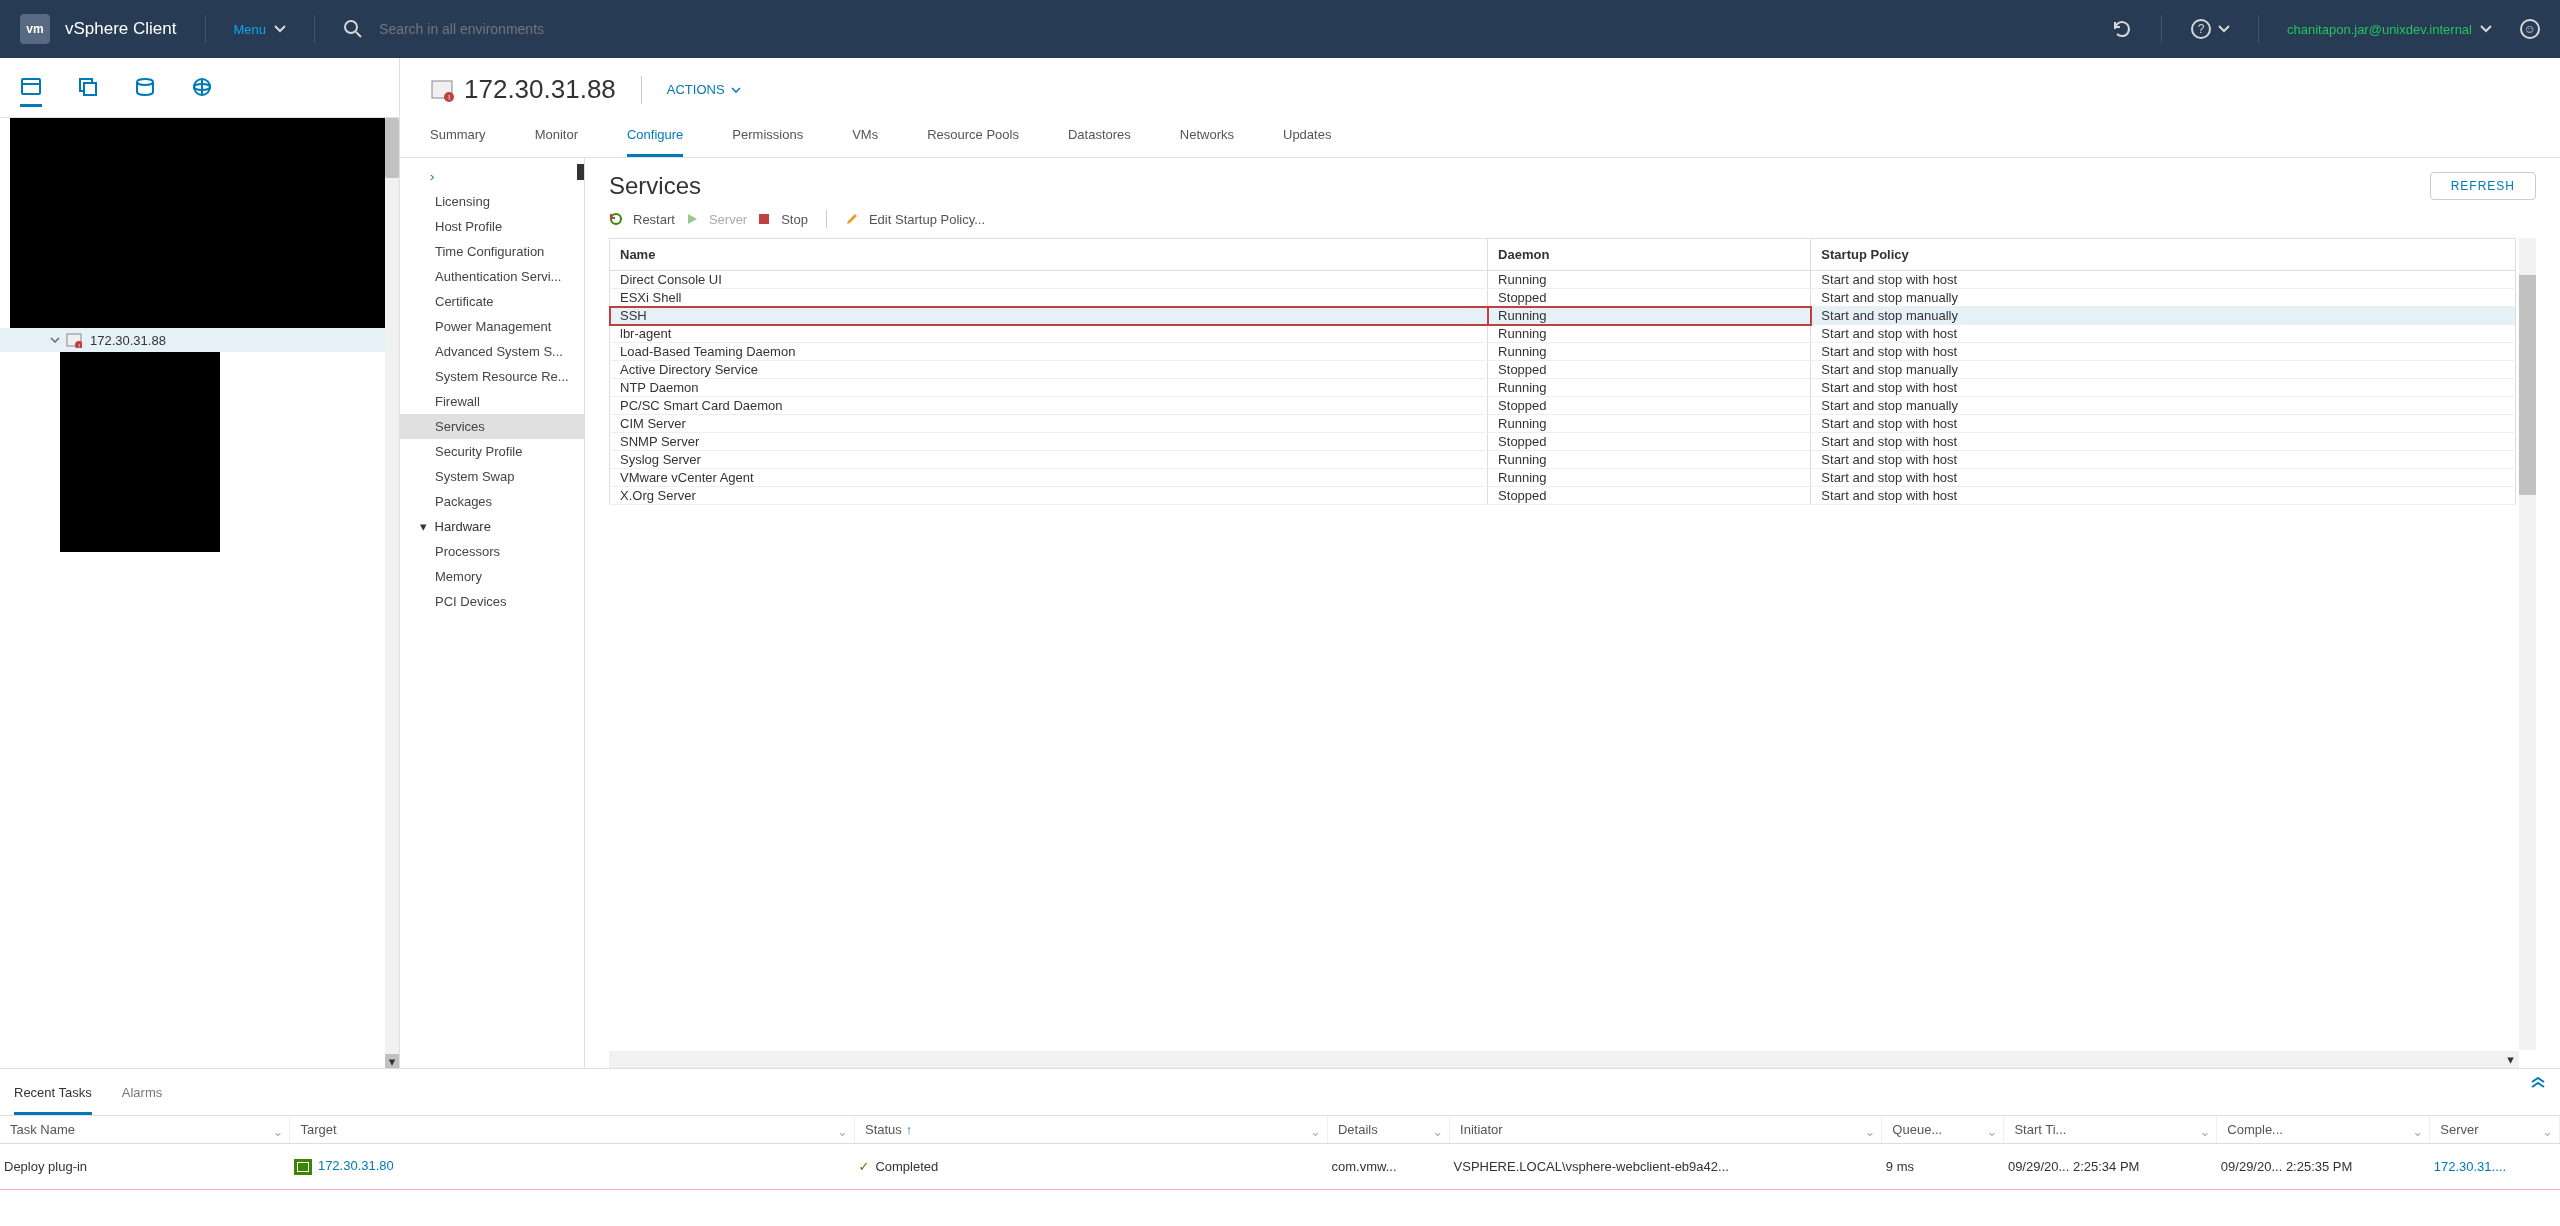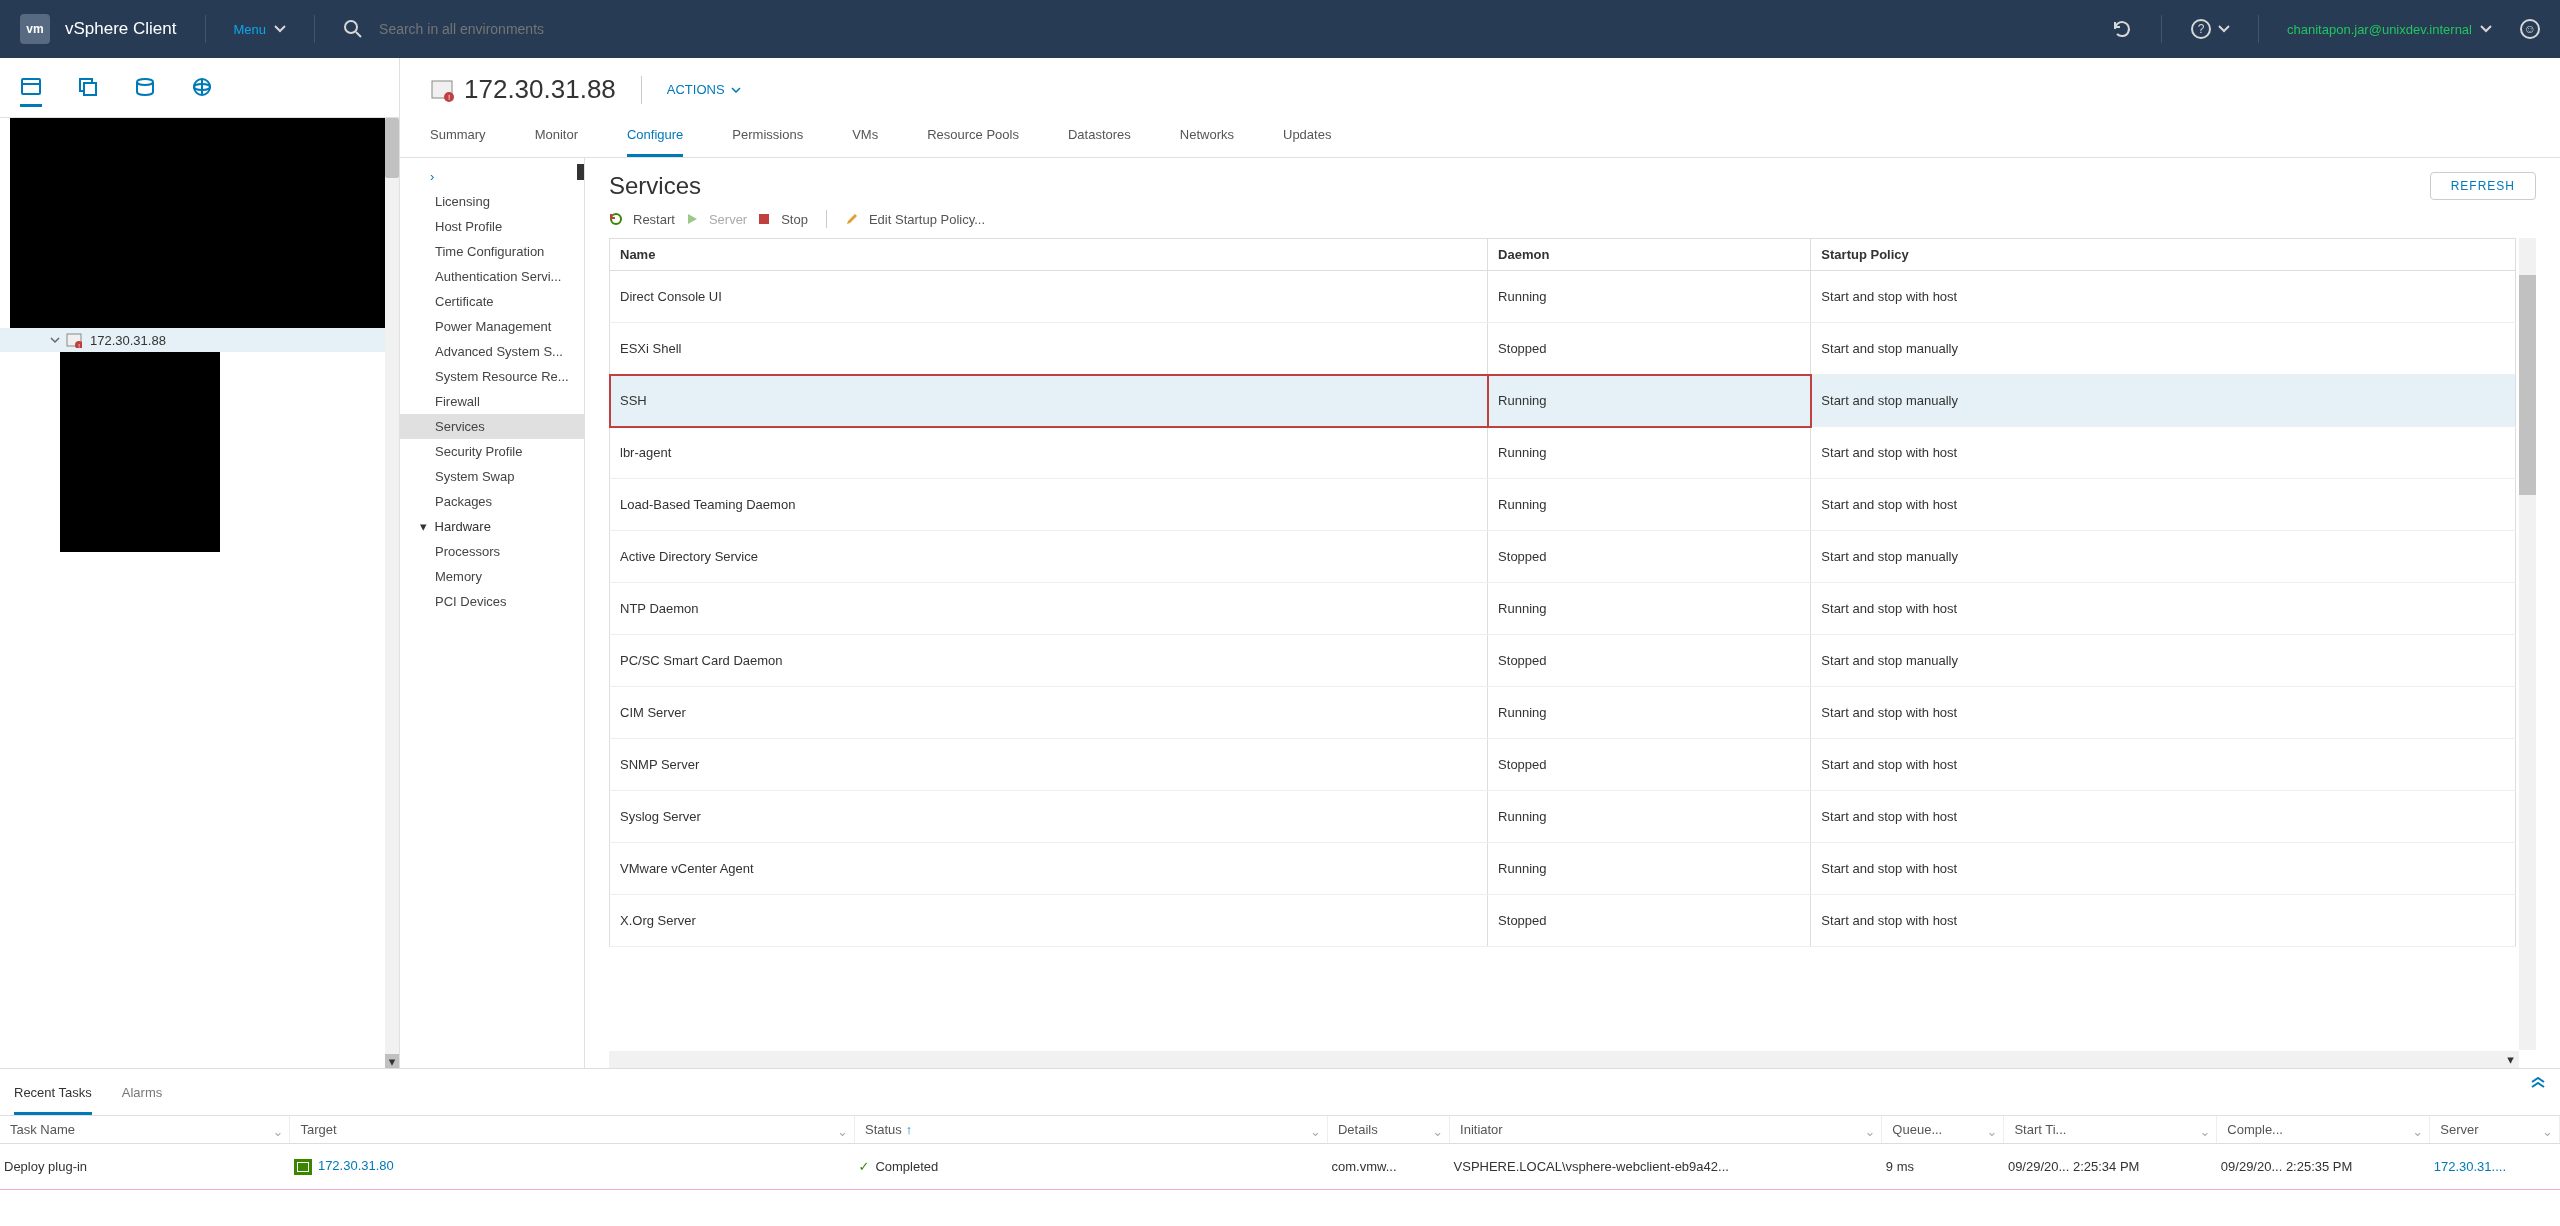--- a/index.html
+++ b/index.html
@@ -60,21 +60,21 @@
   .refresh-btn { border:1px solid #ccc; border-radius:4px; padding:6px 20px; color:#0079b8; font-size:12px; letter-spacing:1px; cursor:pointer; background:#fff;}
   .svc-toolbar { display:flex; align-items:center; gap:10px; padding:10px 0;}
   .tb-btn { display:flex; align-items:center; gap:10px; color:#555; cursor:pointer;}
   .tb-btn.disabled { color:#aaa; cursor:default;}
   .tb-sep { width:1px; height:18px; background:#ccc; margin:0 8px;}
   .tb-icon { width:14px; height:14px;}
   
   .svc-table-wrap { position:relative; flex:1; }
   .svc-table { width:calc(100% - 20px); border-collapse:collapse;}
   .svc-table th { text-align:left; font-weight:600; padding:8px 10px; border:1px solid #ddd; background:#fff;}
-  .svc-table td { padding:18px 10px; border-left:1px solid #ddd; border-right:1px solid #ddd; border-bottom:1px solid #eee;}
+  .svc-table td { padding:1px 10px; border-left:1px solid #ddd; border-right:1px solid #ddd; border-bottom:1px solid #eee;}
   .svc-table tbody tr.selected { background:#e6f0f7;}
   .highlight-cell { outline:2px solid #c04040; outline-offset:-1px;}
   .svc-scroll { position:absolute; right:0; top:0; bottom:18px; width:17px; background:#f1f1f1;}
   .svc-thumb { position:absolute; top:37px; width:17px; height:220px; background:#c1c1c1;}
   .svc-bottom-bar { position:absolute; right:17px; bottom:0; left:0; height:17px; background:#f1f1f1; display:flex; justify-content:flex-end;}
   .svc-bottom-arrow { width:17px; height:17px; display:flex; align-items:center; justify-content:center;}
   
   .bottom-panel { height:158px; border-top:1px solid #ddd; display:flex; flex-direction:column;}
   .bp-tabs { display:flex; align-items:center; padding:10px 14px 0 14px; border-bottom:1px solid #e0e0e0; position:relative;}
   .bp-tab { padding:6px 0 12px 0; margin-right:30px; color:#777; cursor:pointer;}

